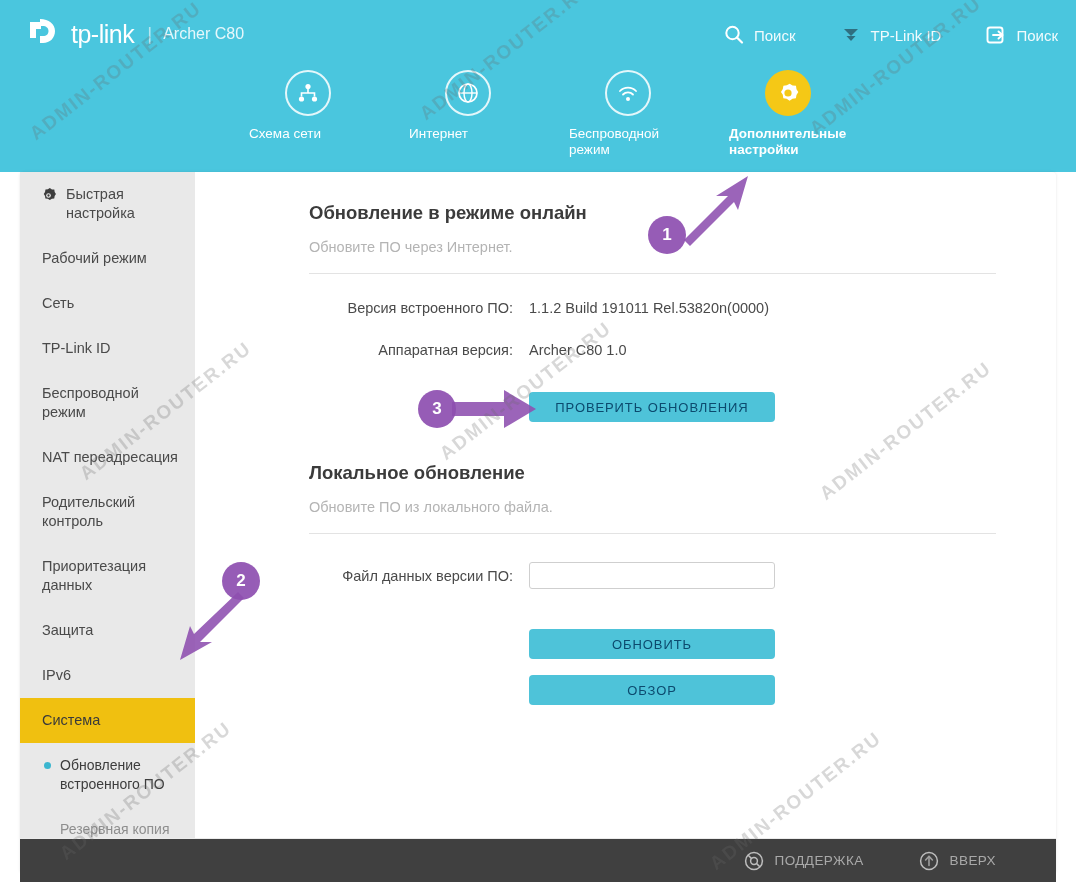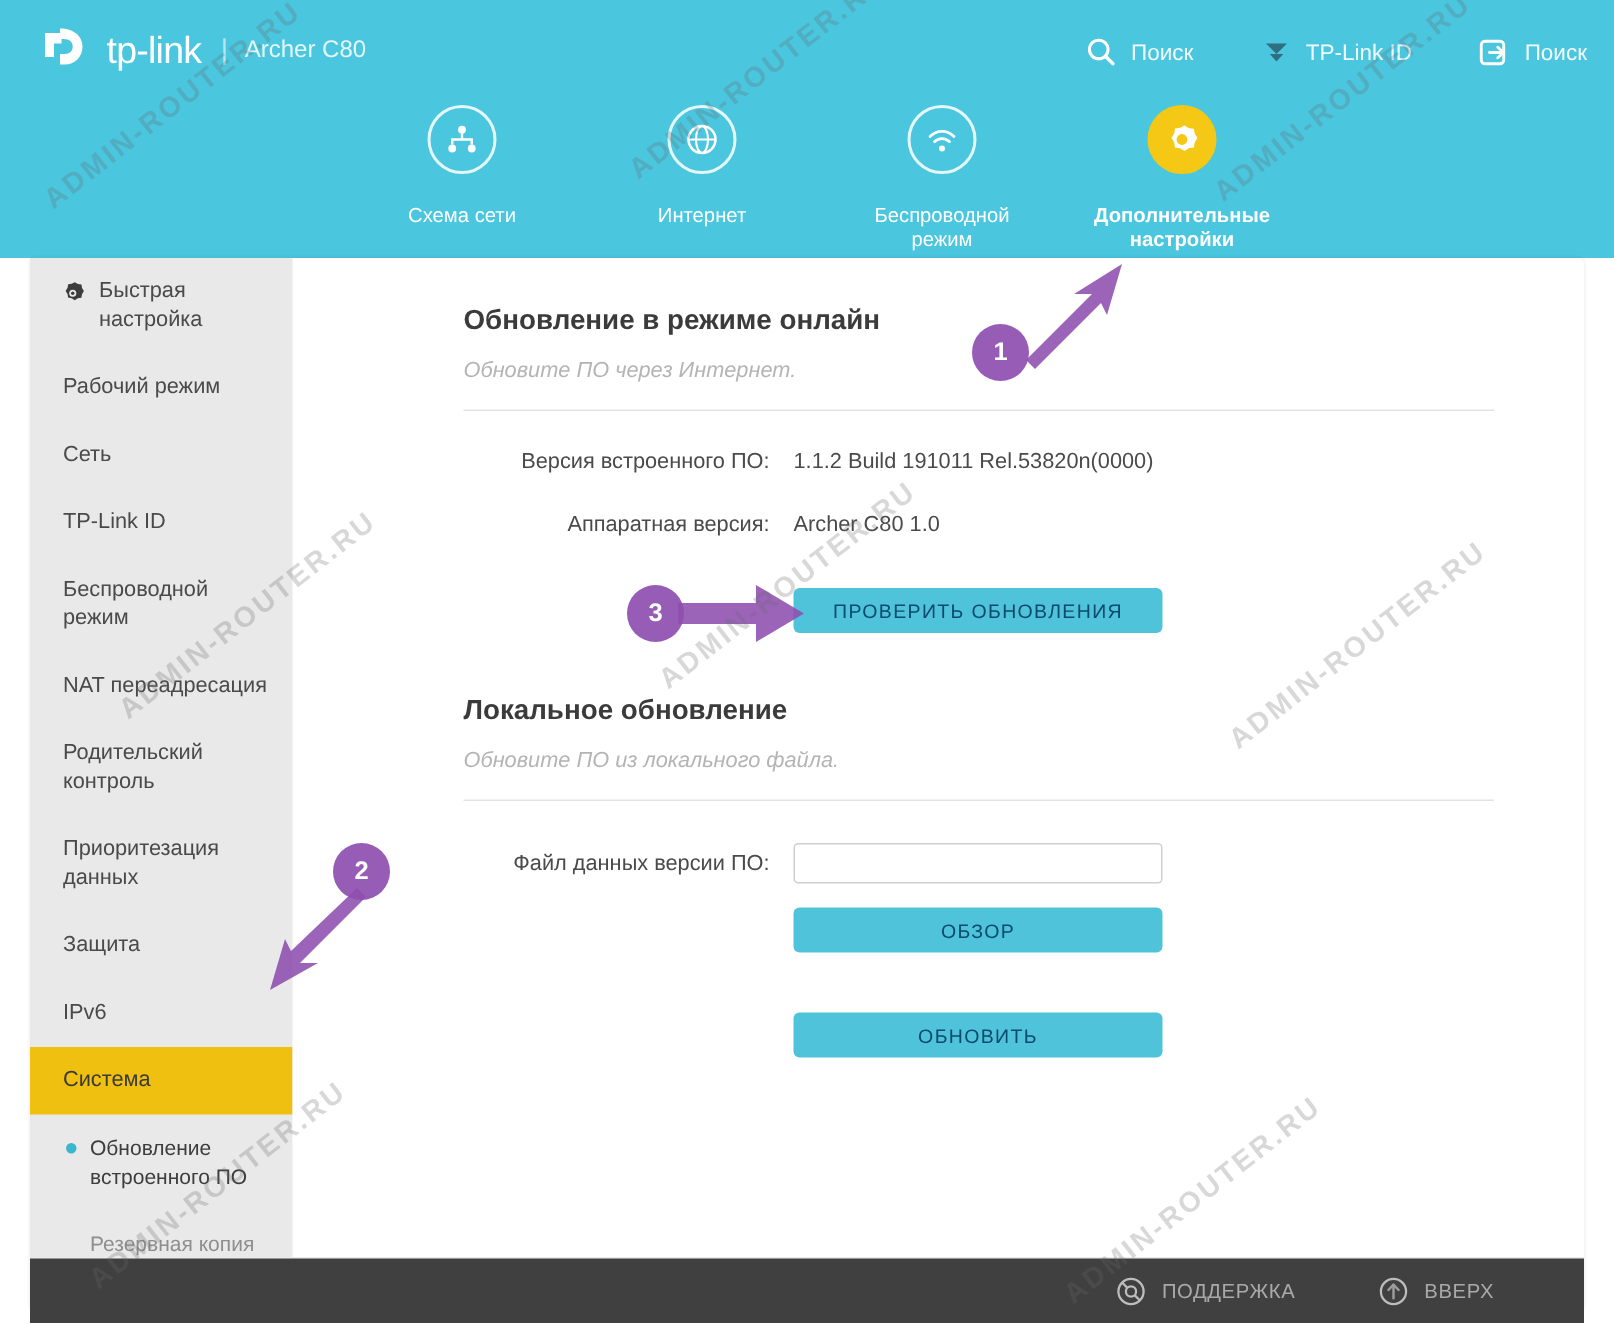--- a/index.html
+++ b/index.html
@@ -34,21 +34,21 @@
   .navtab {
     width: 160px; display: flex; flex-direction: column; align-items: center; cursor: pointer;
   }
   .navtab .circle {
     width: 46px; height: 46px; border-radius: 50%;
     border: 2px solid rgba(255,255,255,0.85);
     display: flex; align-items: center; justify-content: center;
   }
   .navtab.active .circle { border-color: #f5c816; background: #f5c816; }
   .navtab .nt-label {
-    margin-top: 20px; color: #ffffff; font-size: 13.5px; text-align: center;
+    margin-top: 10px; color: #ffffff; font-size: 13.5px; text-align: left;
     line-height: 16px; width: 118px;
   }
   .navtab.active .nt-label { font-weight: bold; }
   #navtabs-row { padding-left: 228px; }
 
   
   .panel {
     position: absolute; left: 20px; top: 172px; width: 1036px; height: 700px;
     background: #ffffff; border-radius: 4px 4px 0 0;
     box-shadow: 0 0 3px rgba(0,0,0,0.10);
@@ -66,21 +66,21 @@
   .side-item.selected { background: #f0c010; color: #3a3a3a; }
   .side-item.sub { padding-left: 40px; font-size: 14px; color: #8e8e8e; line-height: 19px; }
   .side-item.sub.active { color: #3d3d3d; }
   .side-item.sub.active::before {
     content: ""; position: absolute; left: 24px; top: 19px;
     width: 7px; height: 7px; border-radius: 50%; background: #3bb6cf;
   }
 
   .content { position: absolute; left: 175px; top: 0; right: 0; bottom: 0; padding: 30px 60px 0 114px; }
   .sec-title { font-size: 18.5px; font-weight: bold; color: #3b3b3b; }
-  .sec-sub { font-size: 14.5px; color: #b4b4b4; margin-top: 15px; font-style: italic; }
+  .sec-sub { font-size: 14.5px; color: #b4b4b4; margin-top: 15px; }
   .divider { height: 1px; background: #e3e3e3; margin-top: 18px; }
 
   .info-row { display: flex; align-items: center; margin-top: 26px; }
   .info-label { width: 204px; text-align: right; font-size: 14.5px; color: #4a4a4a; }
   .info-value { margin-left: 16px; font-size: 14.5px; color: #4a4a4a; }
 
   .btn {
     display: flex; align-items: center; justify-content: center;
     height: 30px; border-radius: 4px; background: #4ec3d9;
     color: #0c4a6e; font-size: 13px; letter-spacing: 0.9px; cursor: pointer;
@@ -296,22 +296,22 @@
       <div style="margin-top:40px;">
         <div class="sec-title">Локальное обновление</div>
         <div class="sec-sub">Обновите ПО из локального файла.</div>
         <div class="divider"></div>
 
         <div class="field-row">
           <span class="field-label">Файл данных версии ПО:</span>
           <input class="field-input" type="text" placeholder="" style="">
         </div>
 
+        <button class="btn btn-upgrade">ОБНОВИТЬ</button>
         <button class="btn btn-browse">ОБЗОР</button>
-        <button class="btn btn-upgrade">ОБНОВИТЬ</button>
       </div>
 
     </div>
   </div>
 
   <div class="footer">
     <div class="foot-item">
       <svg class="f-ico" viewBox="0 0 22 22">
         <circle cx="11" cy="11" r="8.4" fill="none" stroke="#bdbdbd" stroke-width="1.5"></circle>
         <circle cx="11" cy="11" r="3.4" fill="none" stroke="#bdbdbd" stroke-width="1.5"></circle>

